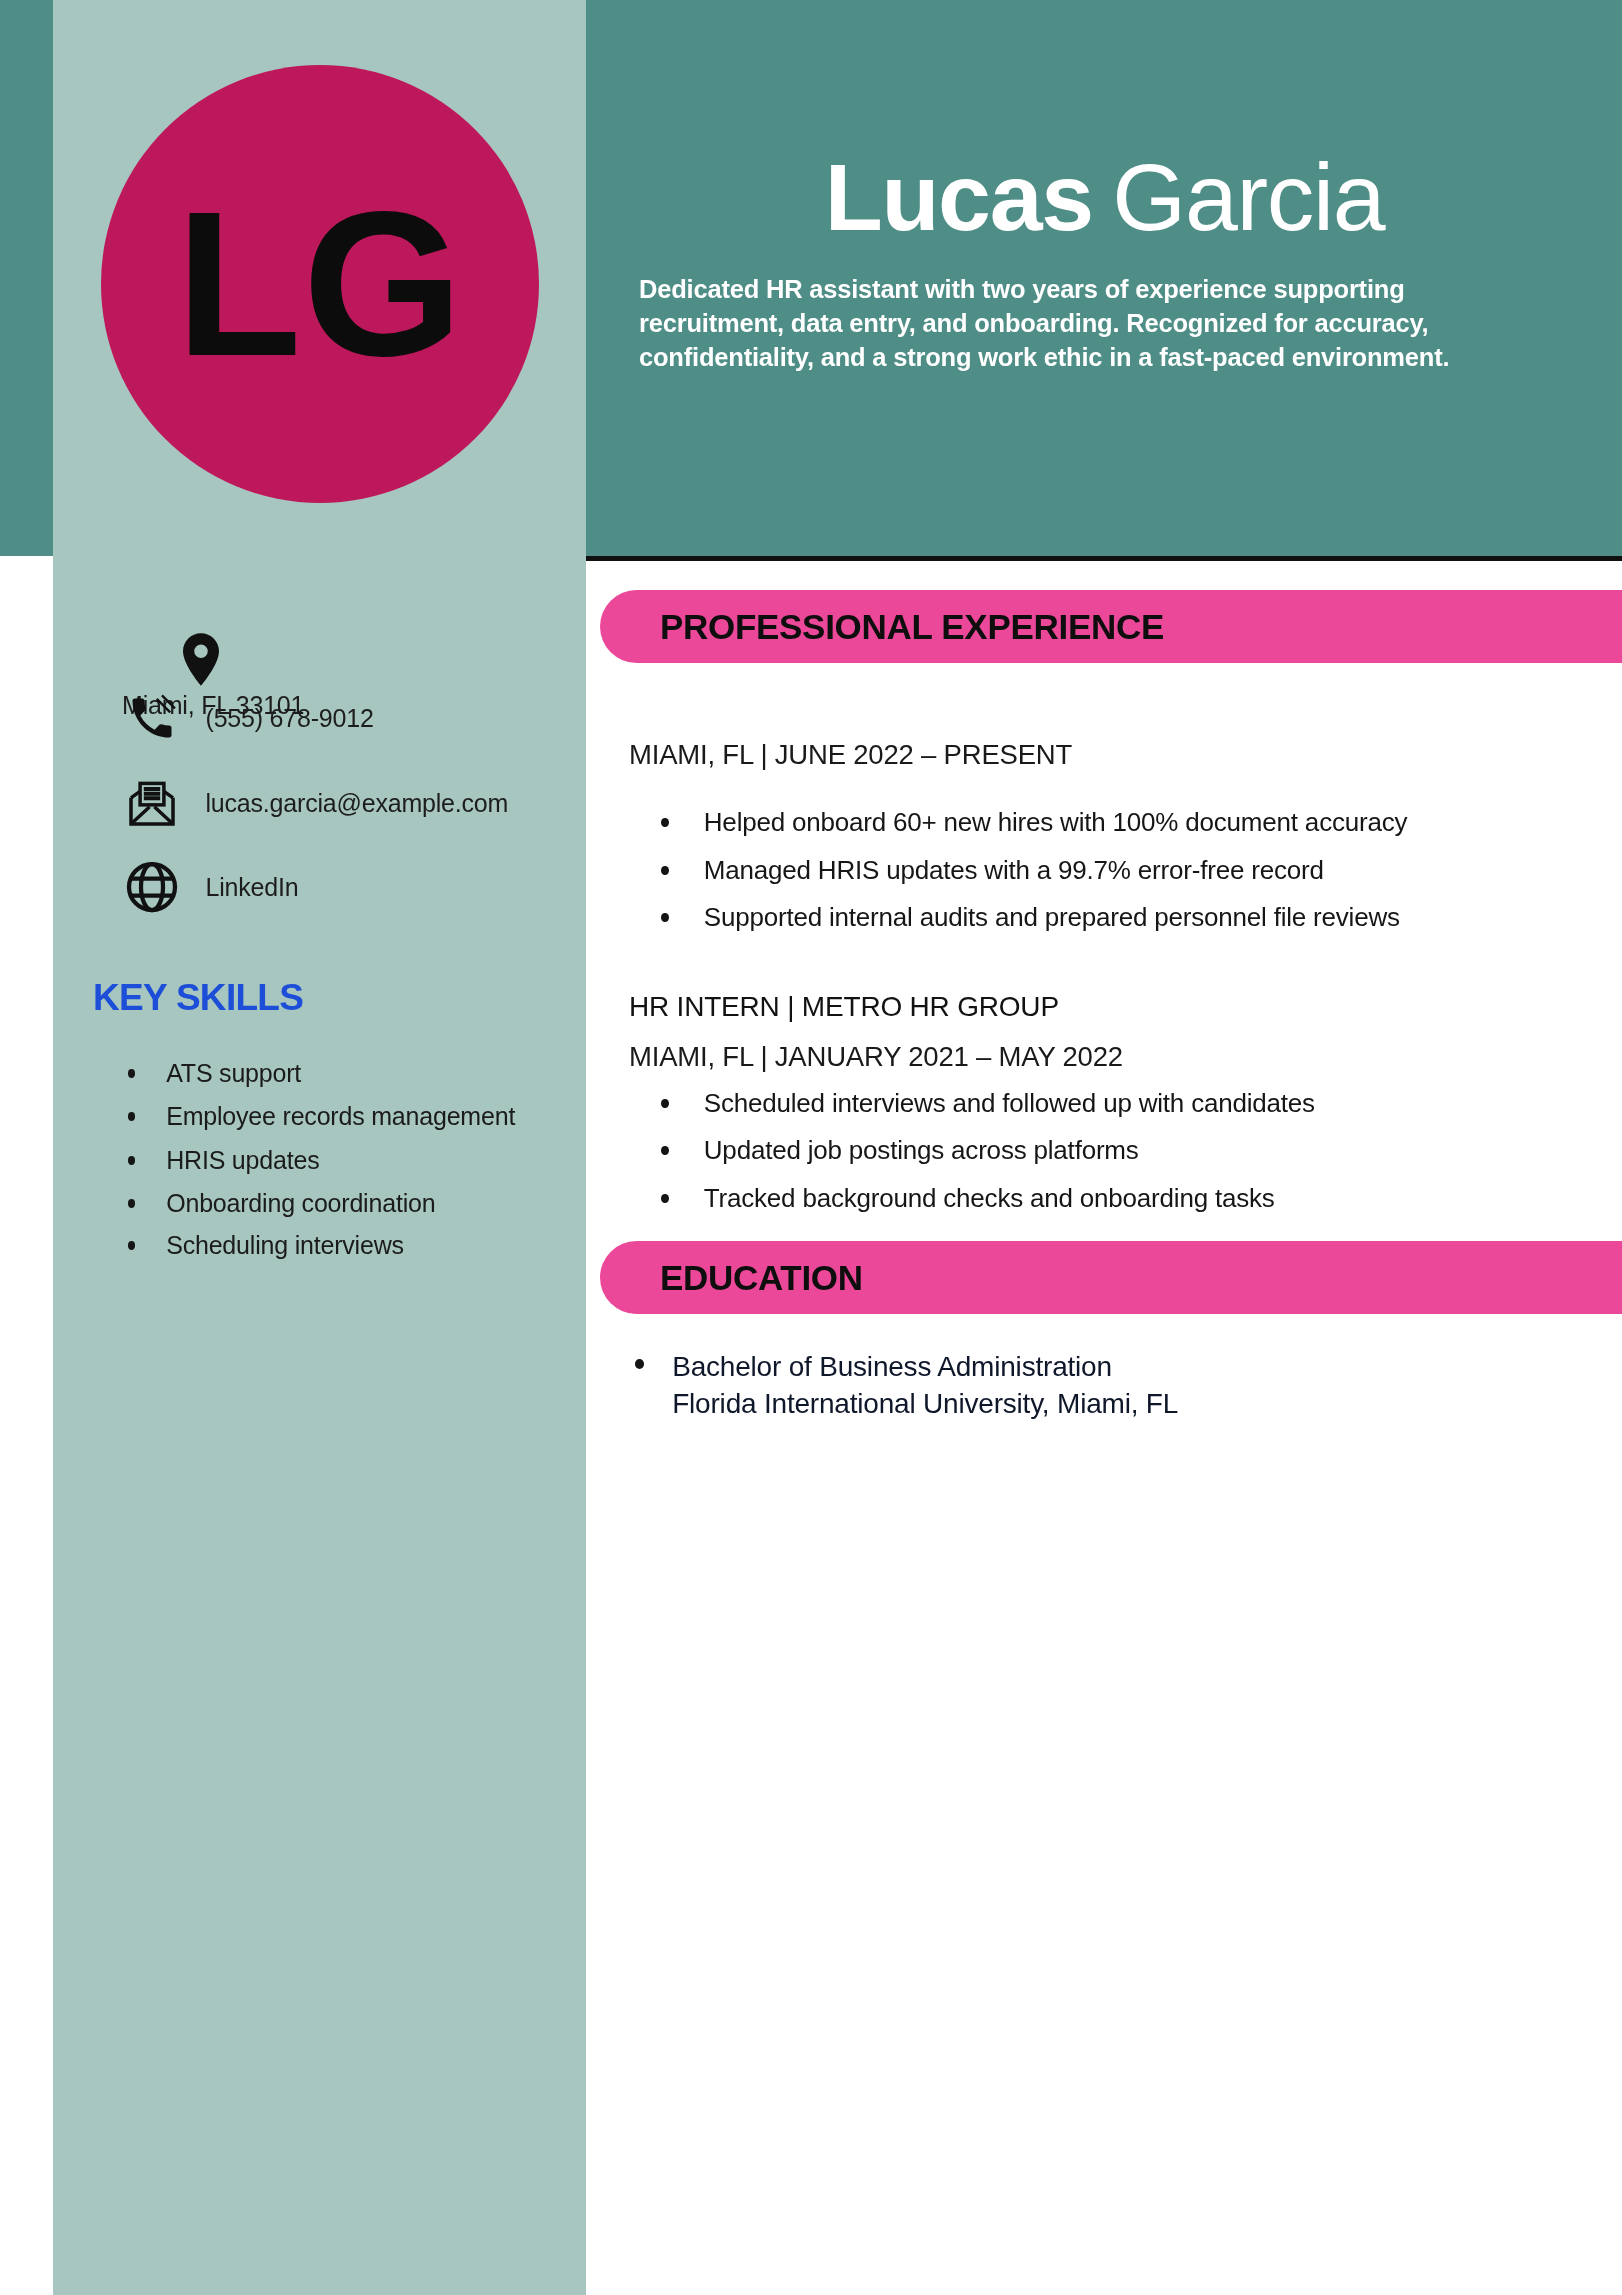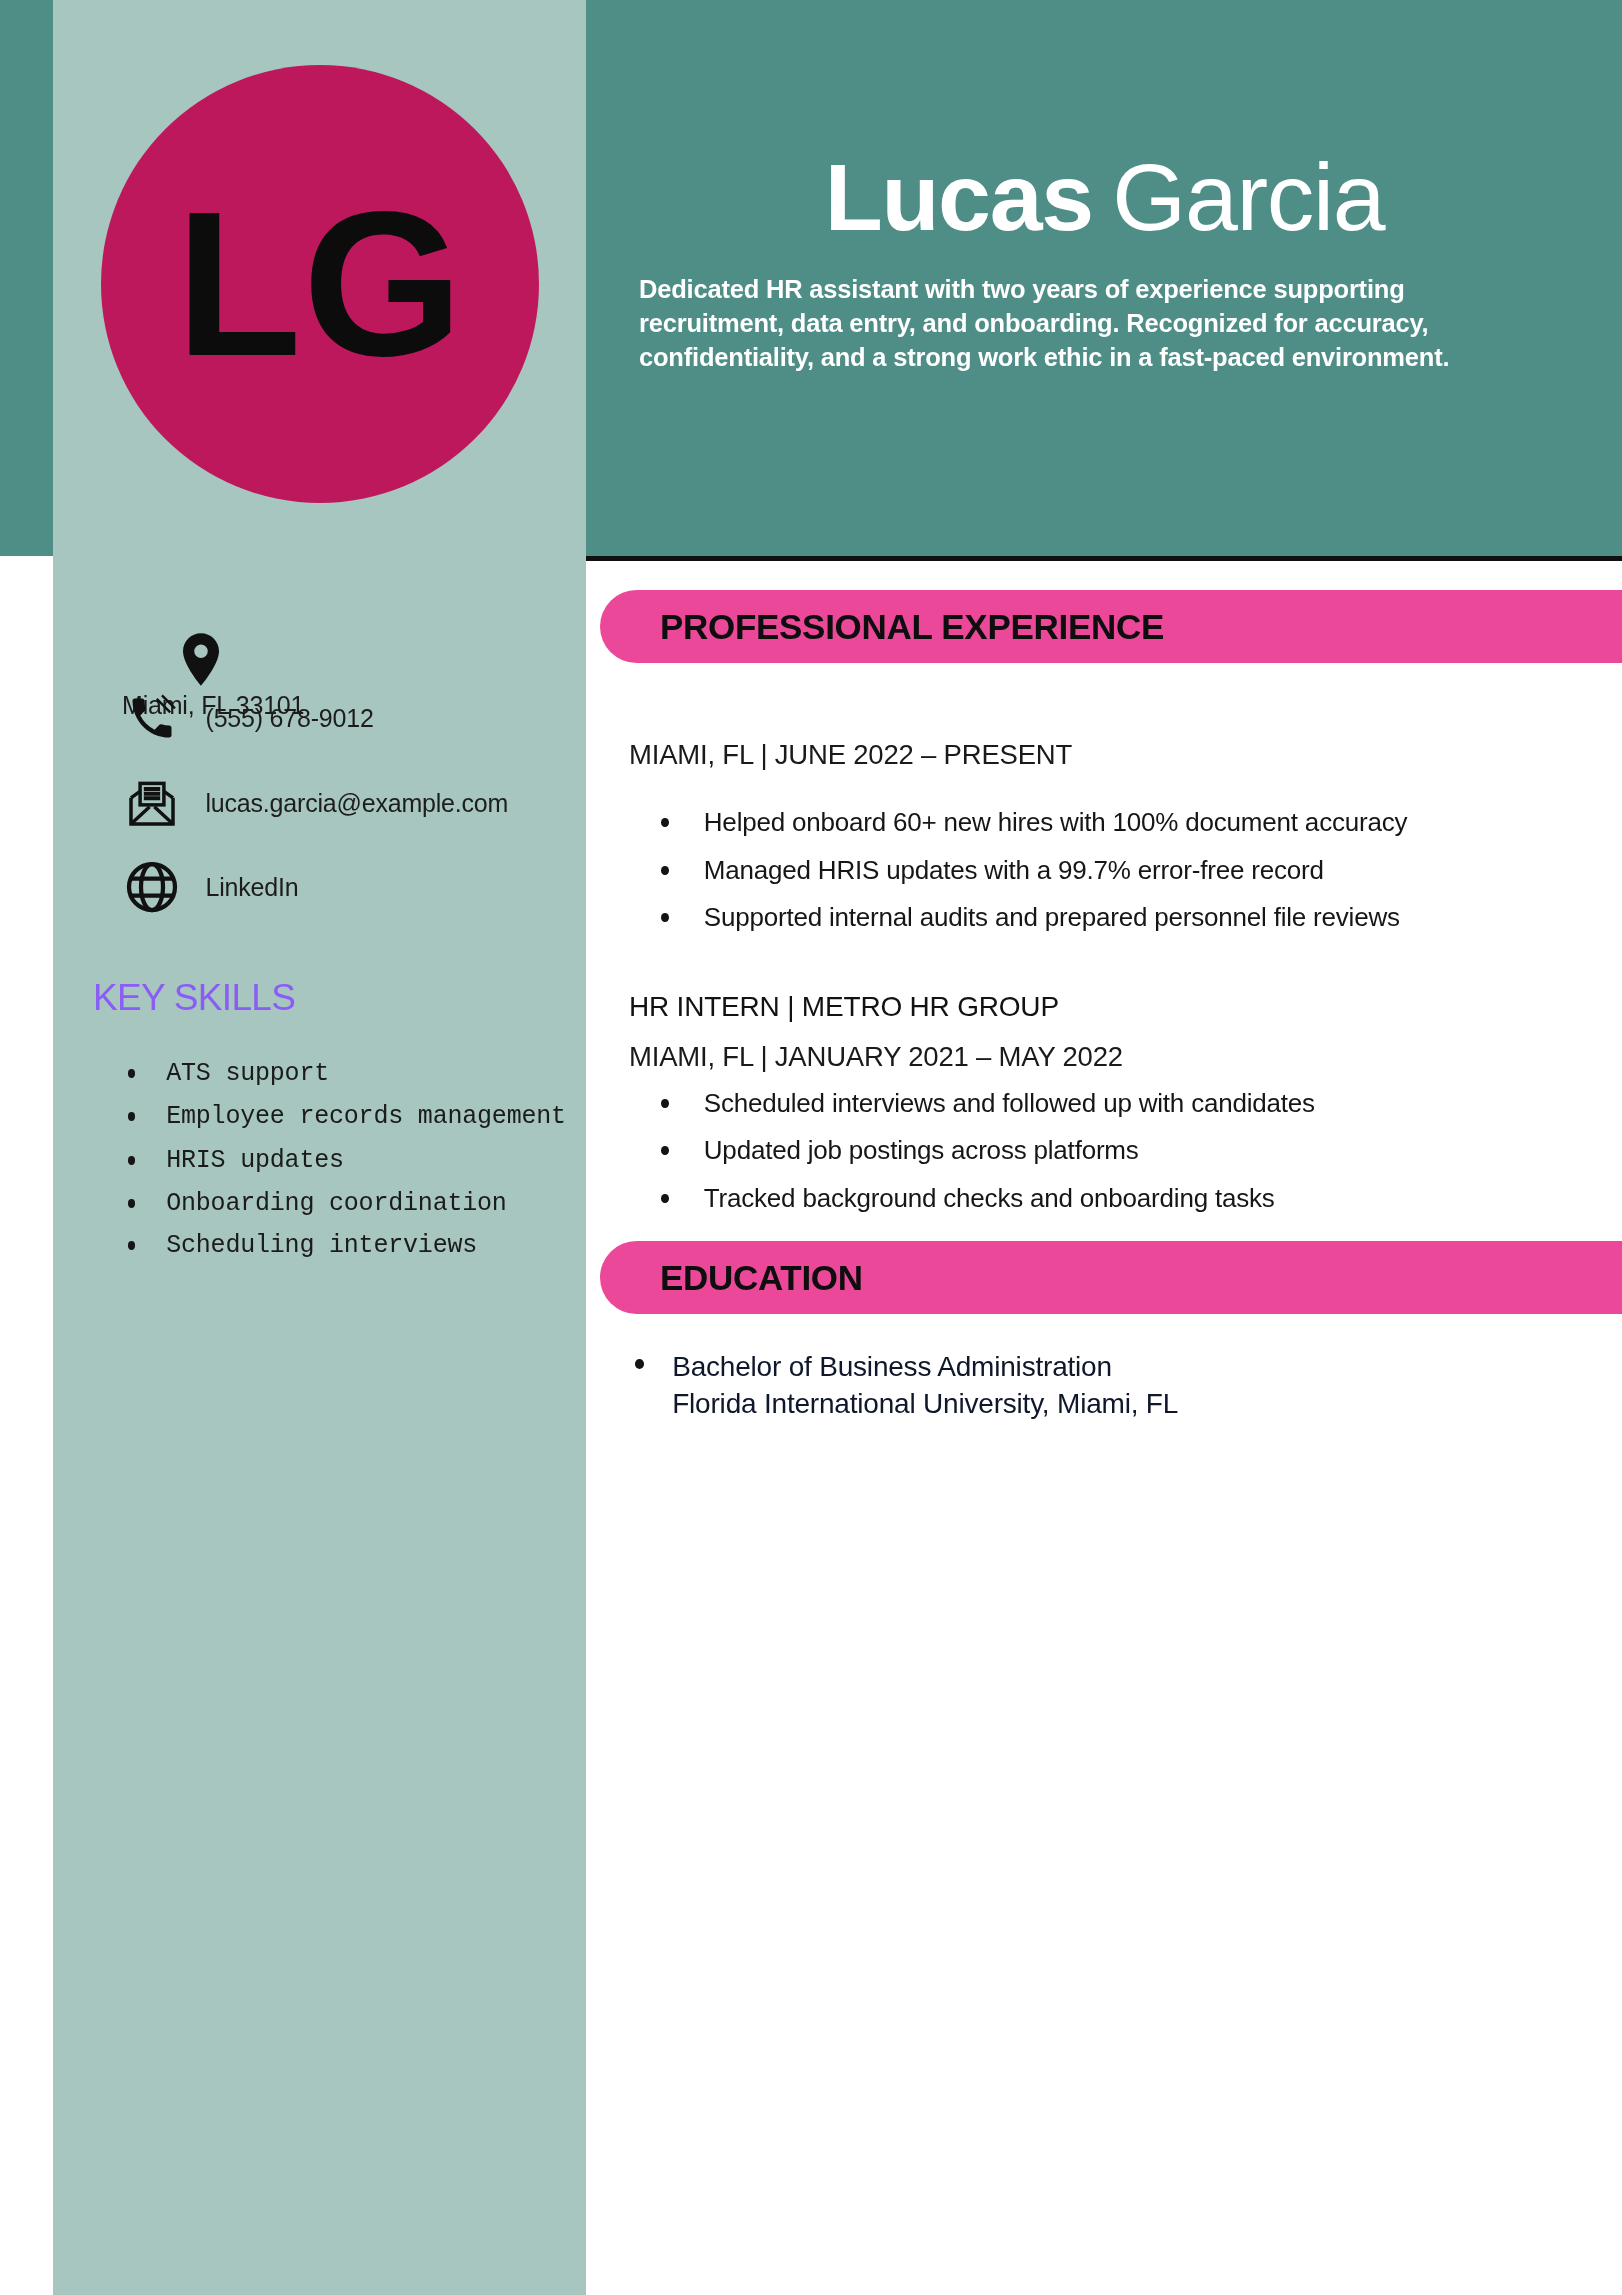--- a/index.html
+++ b/index.html
@@ -41,23 +41,23 @@
 
   
   .crow{position:absolute;left:122px;height:72px;display:flex;align-items:center;}
   .crow .ic{width:60px;display:flex;justify-content:center;align-items:center;margin-right:23.5px;flex:none;}
   .crow .ctext{font-size:25px;color:#1d1d1d;letter-spacing:-0.2px;white-space:nowrap;}
   .crow svg{display:block;}
 
   
   .skills-title{
     position:absolute;left:93px;top:977px;
-    font-size:37px;font-weight:400;color:#8b5cf6;letter-spacing:-0.7px;
-  }
-  .srow{position:absolute;left:128px;height:31px;display:flex;align-items:center;font-family:Liberation Mono, monospace;}
+    font-size:37px;font-weight:700;color:#1d4ed8;letter-spacing:-0.7px;
+  }
+  .srow{position:absolute;left:128px;height:31px;display:flex;align-items:center;}
   .srow .dot{width:7.2px;height:8.5px;border-radius:50%;background:#161616;margin-right:31px;flex:none;}
   .srow .stext{font-size:25px;color:#1b1b1b;letter-spacing:-0.2px;white-space:nowrap;}
 
   
   .section-band{
     position:absolute;left:600px;right:0;height:73px;background:#ec4899;
     border-radius:37px 0 0 37px;display:flex;align-items:center;
   }
   .section-band .stitle{
     margin-left:60px;font-size:35px;font-weight:700;color:#0e0e0e;letter-spacing:-0.3px;white-space:nowrap;

